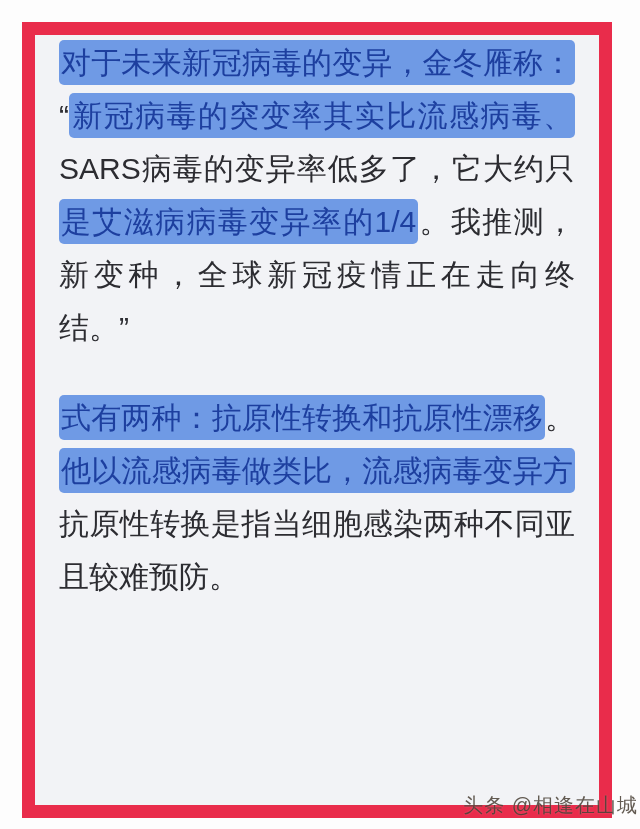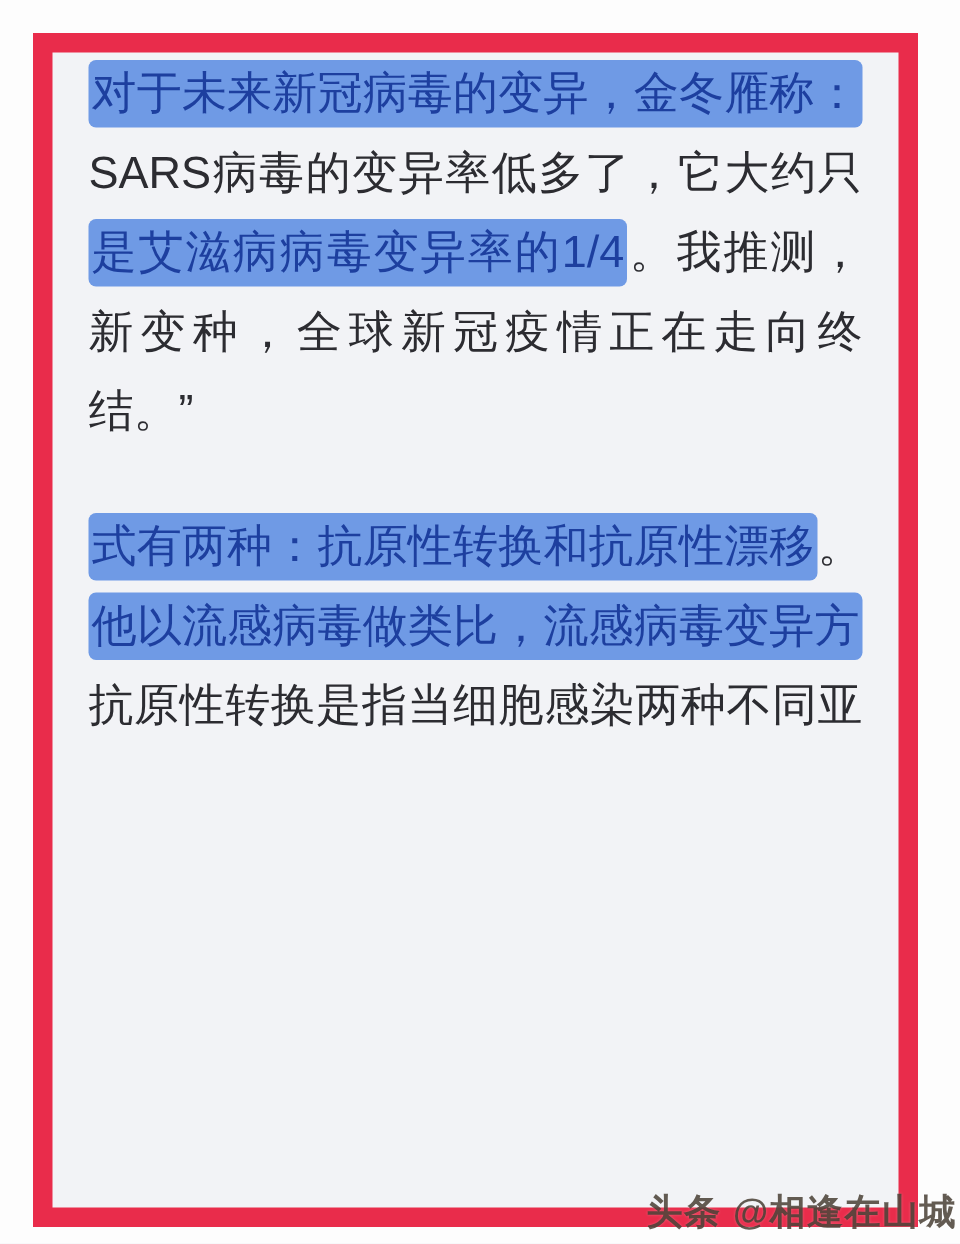--- a/index.html
+++ b/index.html
@@ -51,43 +51,45 @@
     border-radius: 5px;
     padding: 6px 2px;
     -webkit-box-decoration-break: clone;
     box-decoration-break: clone;
     margin-top: 48px;
   }
   .watermark {
     position: absolute;
     right: 2px;
     top: 792px;
-    font-size: 24px;
-    font-weight: bold;
+    font-size: 20px;
+    font-weight: normal;
     letter-spacing: 1px;
     color: rgba(72, 62, 52, 0.85);
     text-shadow: 0 0 2px rgba(255,255,255,0.25);
     white-space: nowrap;
   }
 </style>
 </head>
 <body style="--page-bg: #fdfdfd; --frame-red: #e92c4b; --frame-bg: #f2f3f6; --text-color: #2c2c31; --hl-bg: #6f9ae5; --hl-text: #1d3f9f;">
 
 <div class="frame">
   <div class="content" id="article-content">
       <div class="paragraph">
         <div class="line"><span class="seg hl">对于未来新冠病毒的变异，金冬雁称：</span></div>
+        <div class="line"><span class="seg">“</span><span class="seg hl">新冠病毒的突变率其实比流感病毒、</span></div>
         <div class="line"><span class="seg">SARS病毒的变异率低多了，它大约只</span></div>
         <div class="line"><span class="seg hl">是艾滋病病毒变异率的1/4</span><span class="seg">。我推测，</span></div>
         <div class="line"><span class="seg">新变种，全球新冠疫情正在走向终</span></div>
         <div class="line no-stretch"><span class="seg">结。”</span></div>
       </div>
       <div class="paragraph">
         <div class="line"><span class="seg hl">式有两种：抗原性转换和抗原性漂移</span><span class="seg">。</span></div>
         <div class="line"><span class="seg hl">他以流感病毒做类比，流感病毒变异方</span></div>
         <div class="line"><span class="seg">抗原性转换是指当细胞感染两种不同亚</span></div>
+        <div class="line no-stretch"><span class="seg">且较难预防。</span></div>
       </div>
     </div>
 </div>
 
 <div class="watermark">
   <span>头条 @相逢在山城</span>
 </div>
 
 </body></html>

